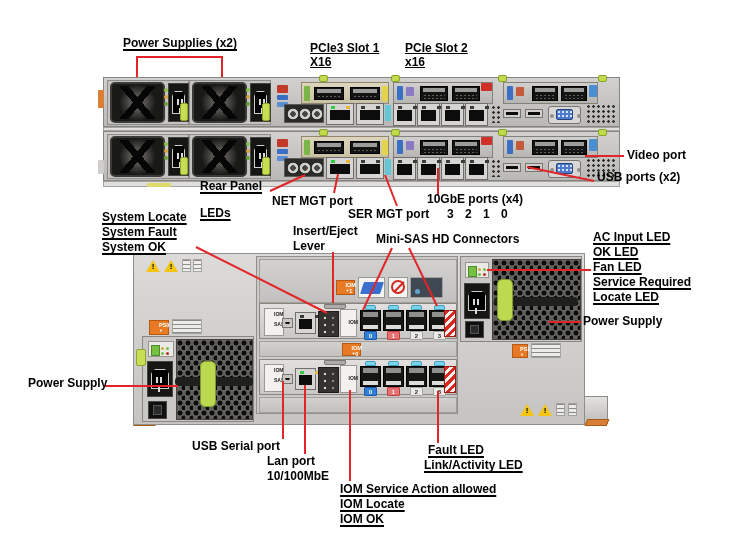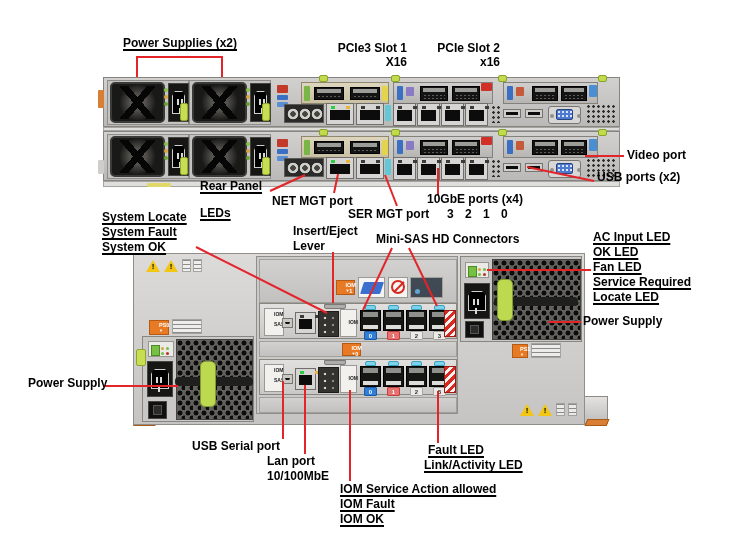--- a/index.html
+++ b/index.html
@@ -2,21 +2,21 @@
 <html><head>
 <meta charset="utf-8">
 <style>
   html,body{margin:0;padding:0;background:#fff;}
   .stage{position:relative;width:741px;height:534px;background:#fff;overflow:hidden;
          font-family:"Liberation Sans",sans-serif;}
   .stage *{position:absolute;box-sizing:border-box;}
   
   .lbl{font-weight:bold;font-size:12px;line-height:13px;color:#000;white-space:nowrap;z-index:6;}
   .u{text-decoration:underline;text-decoration-thickness:1.5px;text-underline-offset:2px;}
-  .ctr{text-align:right;line-height:14px;}
+  .ctr{text-align:left;line-height:14px;text-decoration:underline;}
   .nums{word-spacing:8px;}
   
   .row{left:103px;width:517px;height:50px;background:linear-gradient(#d2d1cf,#bab9b7);
        border:1px solid #85847f;z-index:2;}
   .lip{left:103px;width:517px;background:#dededc;border:1px solid #a5a4a0;z-index:1;}
   .psu{top:2px;width:82px;height:45px;background:#c4c3c1;border:1px solid #8e8d89;}
   .fan{left:2px;top:1px;width:55px;height:41px;border-radius:5px;border:2px solid #3a3a38;
        background:radial-gradient(circle at 50% 50%,#55534f 0 24%,#191917 58%),#191917;}
   .fan::before{content:"";position:absolute;inset:2px;border-radius:4px;
        background:linear-gradient(50deg,transparent 44%,#060606 44% 56%,transparent 56%),
@@ -422,19 +422,19 @@
   <div class="lbl u" style="left:593px;top:276px">Service Required</div>
   <div class="lbl u" style="left:593px;top:291px">Locate LED</div>
   <div class="lbl" style="left:583px;top:315px">Power Supply</div>
 
   <div class="lbl" style="left:28px;top:377px">Power Supply</div>
   <div class="lbl" style="left:192px;top:440px">USB Serial port</div>
   <div class="lbl" style="left:267px;top:455px">Lan port</div>
   <div class="lbl" style="left:267px;top:470px">10/100MbE</div>
 
   <div class="lbl u" style="left:340px;top:483px">IOM Service Action allowed</div>
-  <div class="lbl u" style="left:340px;top:498px">IOM Fault</div>
+  <div class="lbl u" style="left:340px;top:498px">IOM Locate</div>
   <div class="lbl u" style="left:340px;top:513px">IOM OK</div>
 
   <div class="lbl u" style="left:428px;top:444px">Fault LED</div>
   <div class="lbl u" style="left:424px;top:459px">Link/Activity LED</div>
 
 </div>
 
 </body></html>

